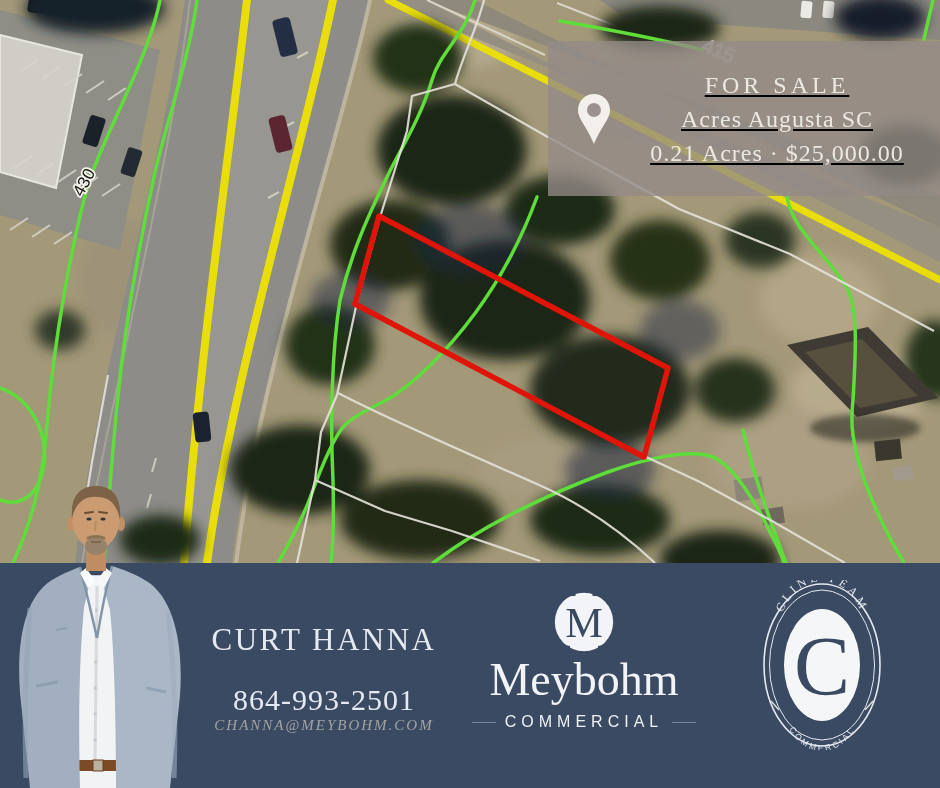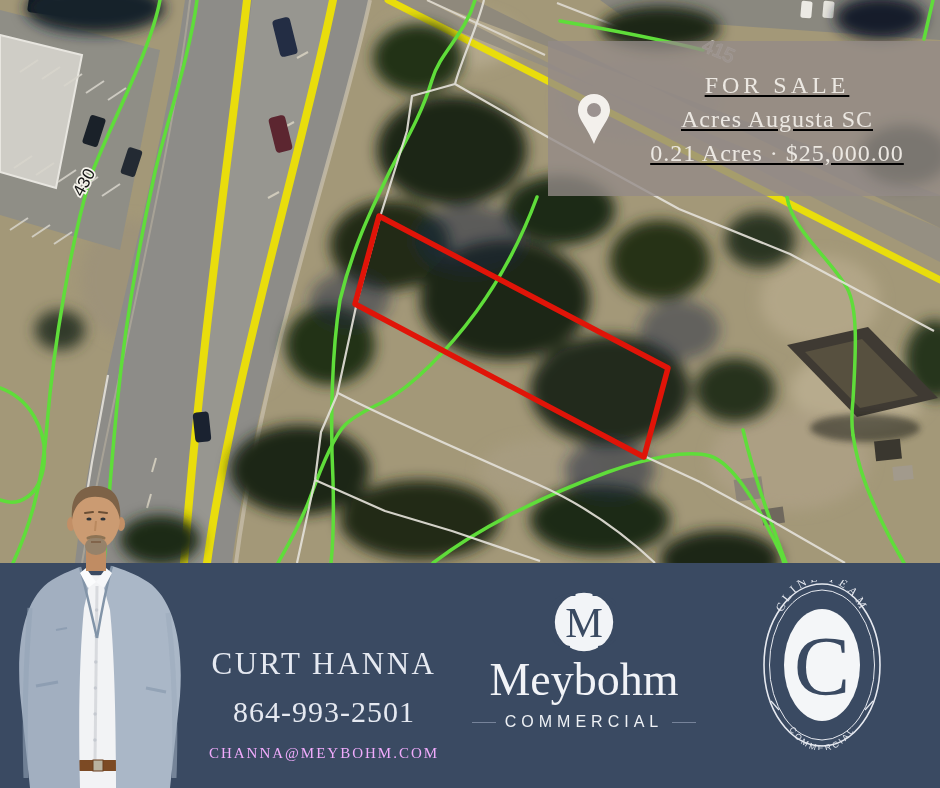--- a/index.html
+++ b/index.html
@@ -11,23 +11,23 @@
   
   .listing-card{position:absolute;left:548px;top:41px;width:392px;height:155px;
     background:rgba(148,139,136,0.78);z-index:5;display:flex;align-items:center;text-decoration:underline;}
   .pin-wrap{width:92px;display:flex;justify-content:center;align-items:center;}
   .card-text{flex:1;padding-right:26px;text-align:center;color:#ece8e2;}
   .card-line{font-size:24px;line-height:34px;letter-spacing:1px;white-space:nowrap;}
   .card-title{letter-spacing:4px;font-size:24px;}
   
   .banner{position:absolute;left:0;top:563px;width:940px;height:225px;background:#3a4a62;z-index:10;}
   .agent-block{position:absolute;left:194px;top:0;width:260px;text-align:center;color:#e5e9f1;}
-  .agent-name{margin-top:84px;font-size:31px;letter-spacing:2.5px;line-height:34px;white-space:nowrap;}
-  .agent-phone{margin-top:14px;font-size:30px;letter-spacing:1px;line-height:33px;}
-  .agent-email{margin-top:17px;font-size:15px;letter-spacing:2px;color:#f0abfc;}
+  .agent-name{margin-top:60px;font-size:31px;letter-spacing:2.5px;line-height:34px;white-space:nowrap;}
+  .agent-phone{margin-top:26px;font-size:30px;letter-spacing:1px;line-height:33px;}
+  .agent-email{margin-top:1px;font-size:15px;letter-spacing:2px;color:#a3a3a3;font-style:italic;}
   .brand-block{position:absolute;left:464px;top:0;width:240px;text-align:center;color:#f1f3f7;}
   .brand-mark{margin-top:27px;}
   .brand-name{margin-top:-2px;font-size:46px;line-height:48px;}
   .brand-division{margin-top:9px;display:flex;align-items:center;justify-content:center;gap:9px;
      font-family:"Liberation Sans",sans-serif;font-size:16px;letter-spacing:5px;color:#eef1f5;}
   .brand-division .rule{width:24px;height:1px;background:#76839a;}
   .badge-block{position:absolute;left:760px;top:17px;}
 </style>
 </head>
 <body>

